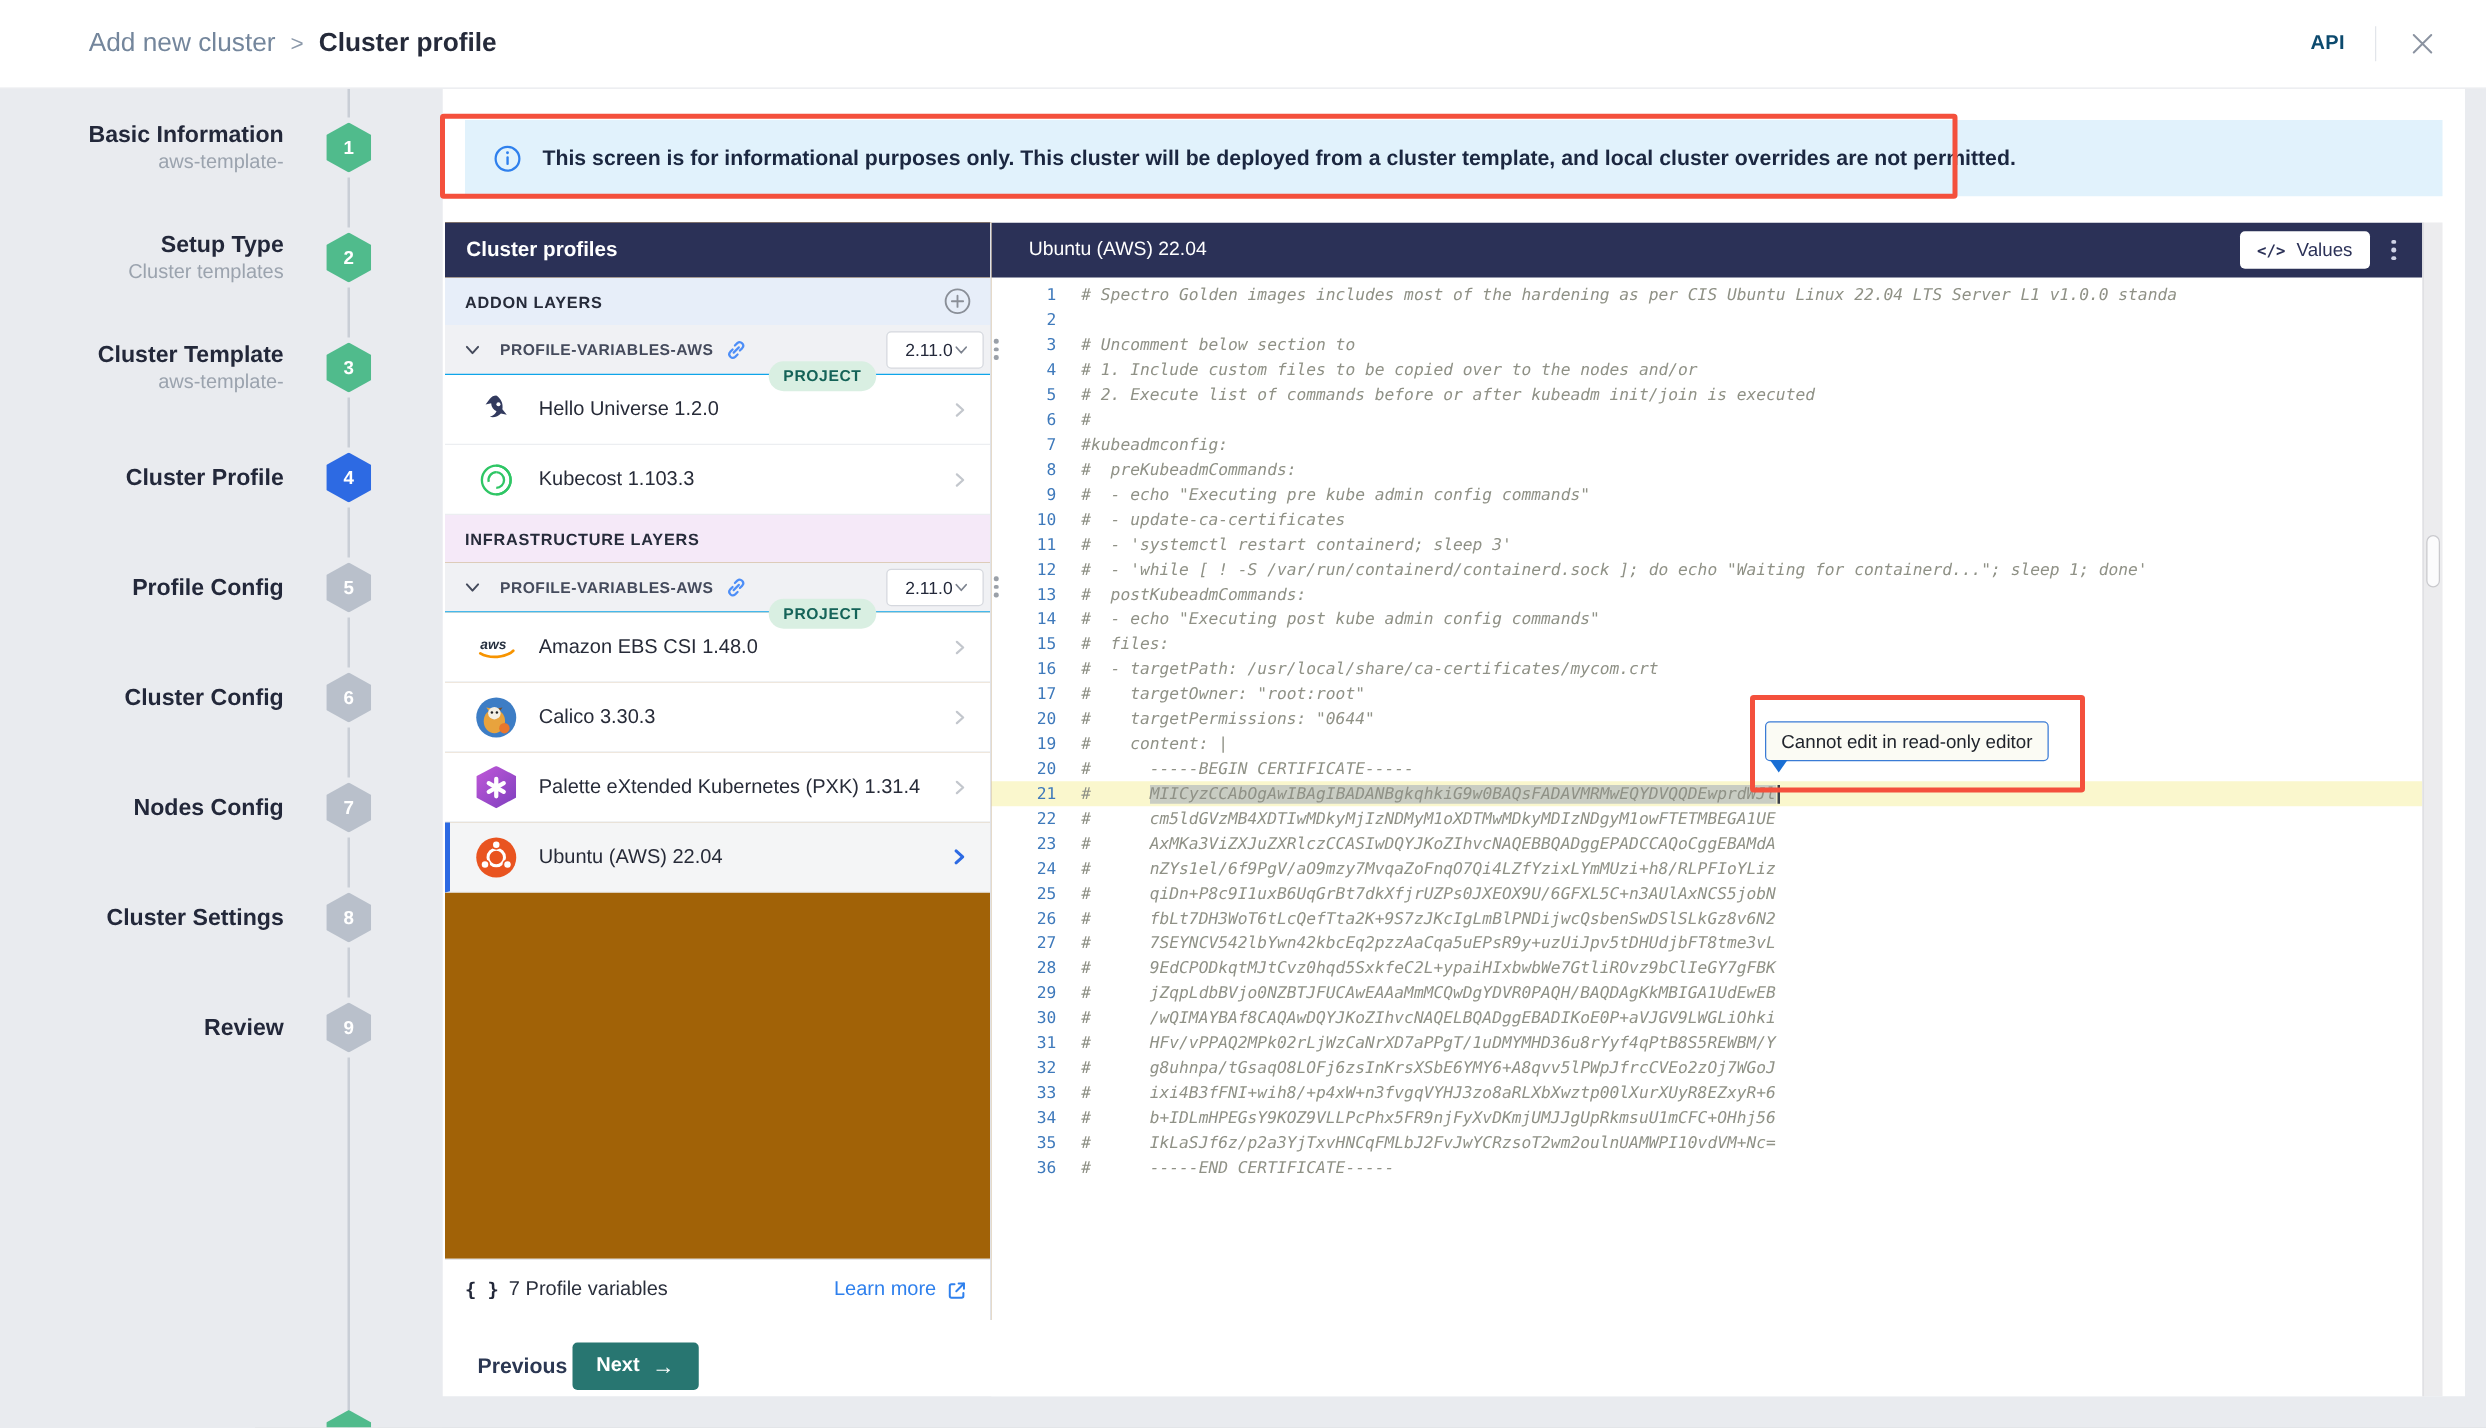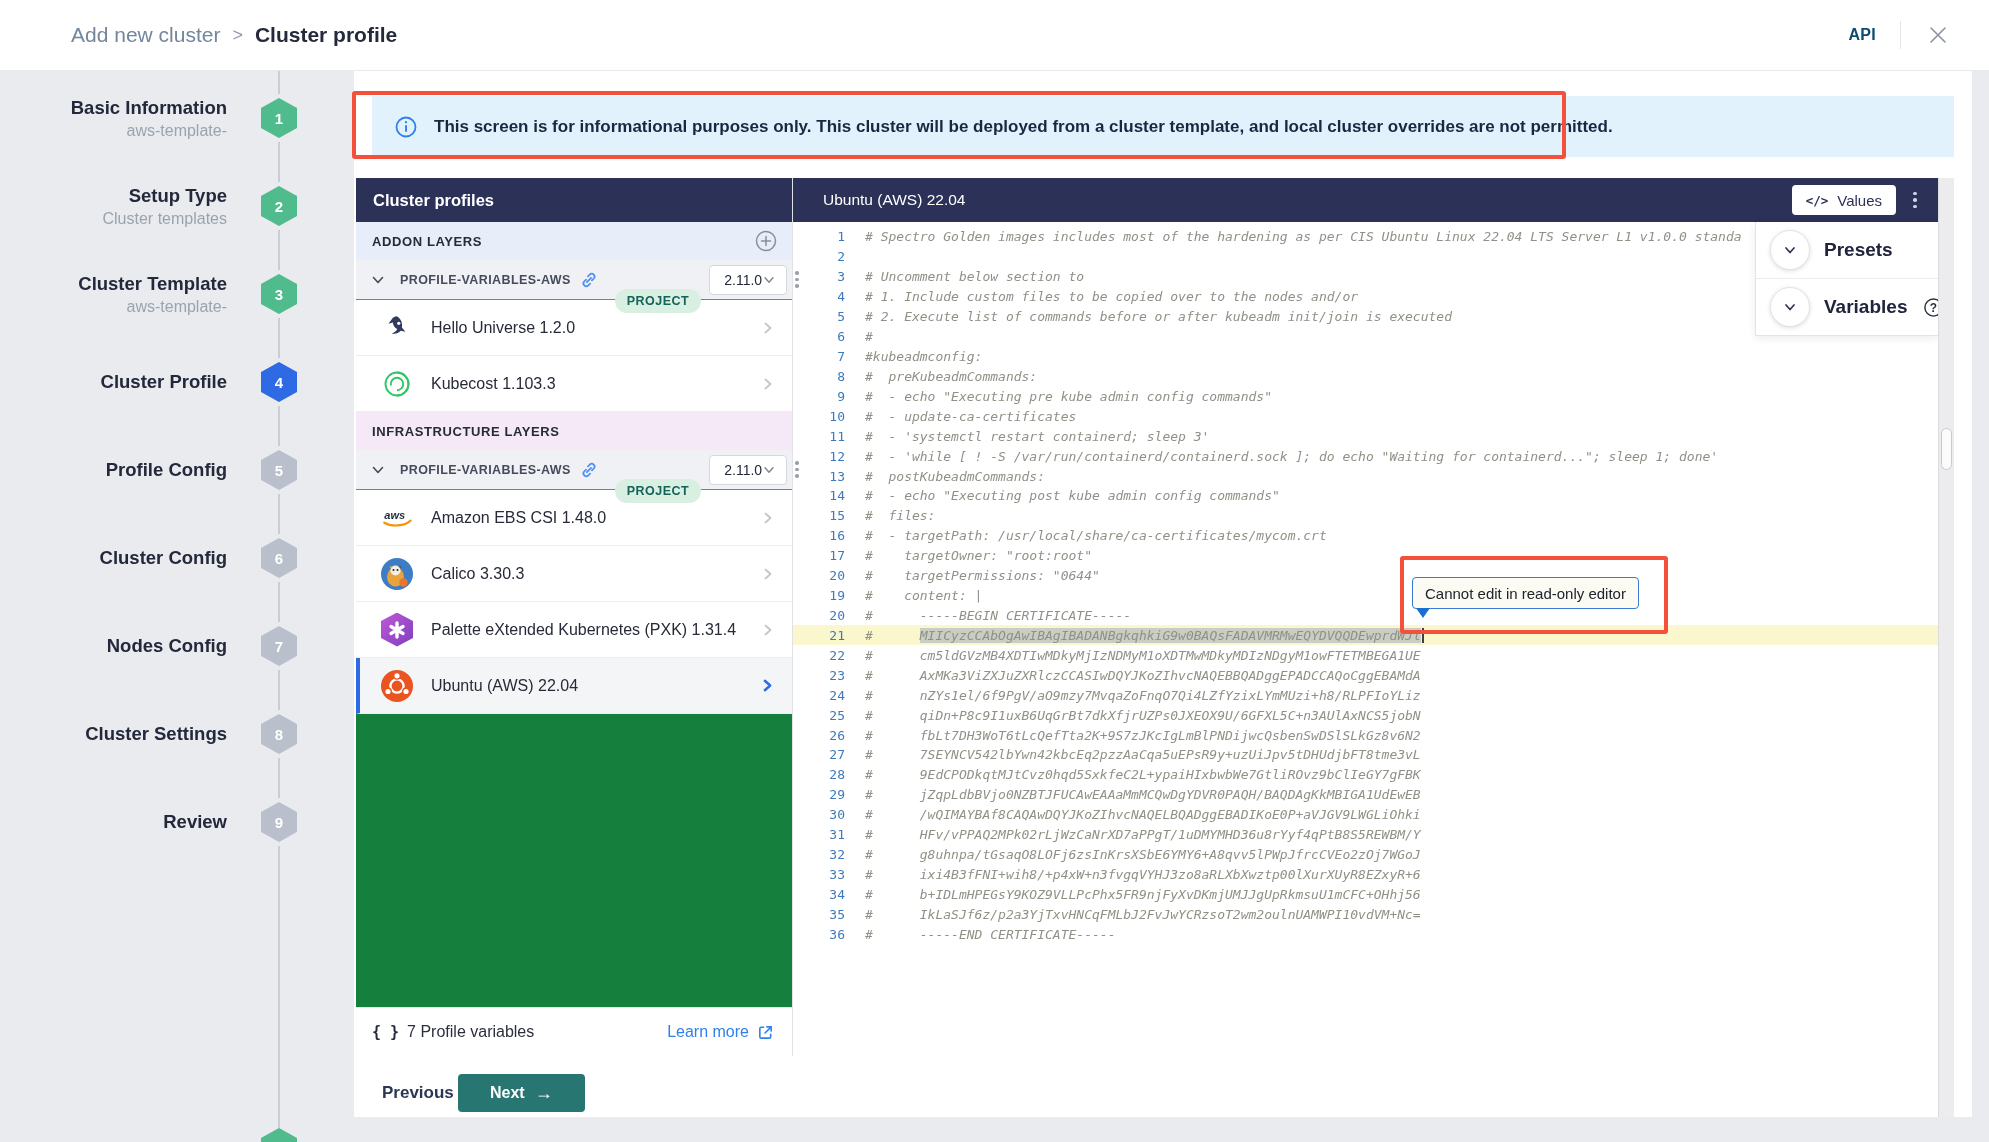--- a/index.html
+++ b/index.html
@@ -35,21 +35,21 @@
               display:flex;align-items:flex-start;justify-content:center;}
   
   .card{position:absolute;left:354px;top:70px;width:1618px;height:1047px;background:#fff;z-index:1;}
   
   .banner{position:absolute;left:372px;top:96px;width:1582px;height:61px;background:#e1f2fc;
           display:flex;align-items:center;gap:16px;padding-left:22px;box-sizing:border-box;z-index:3;}
   .banner-text{font-size:17px;font-weight:600;color:#1b2740;}
   
   .annot{position:absolute;border:4px solid #f4503c;border-radius:3px;box-sizing:border-box;z-index:60;pointer-events:none;}
   
-  .profiles{position:absolute;left:356px;top:178px;width:437px;height:878px;background:#15803d;
+  .profiles{position:absolute;left:356px;top:178px;width:437px;height:878px;background:#a16207;
             border-right:1px solid #e0e2e7;box-sizing:border-box;z-index:3;}
   .profiles-header{height:44px;background:#2b3157;color:#fff;display:flex;align-items:center;
                    padding-left:17px;font-size:16.5px;font-weight:600;}
   .sec-header{height:38px;display:flex;align-items:center;padding:0 14px 0 16px;font-size:13px;
               font-weight:700;letter-spacing:.6px;color:#262b3a;}
   .sec-addon{background:#e7eef9;}
   .sec-infra{background:#f5e9f8;}
   .sec-spacer{flex:1;}
   .add-btn{width:24px;height:24px;cursor:pointer;display:flex;align-items:center;justify-content:center;}
   .vars-row{height:40px;background:#f0f1f4;border-bottom:1px solid #0ea5e9;display:flex;align-items:center;
@@ -113,21 +113,21 @@
   .help-ic{margin-left:2px;display:flex;align-items:center;}
   
   .scrollbar{position:absolute;left:1938px;top:178px;width:16px;height:939px;background:#ececee;
              border-left:1px solid #dcdcdf;box-sizing:border-box;z-index:35;}
   .scroll-thumb{position:absolute;left:2px;top:250px;width:11px;height:42px;background:#fbfbfc;
                 border:1px solid #c9c9cd;border-radius:6px;box-sizing:border-box;cursor:pointer;}
   
   .prev-btn{position:absolute;left:382px;top:1074px;height:38px;display:flex;align-items:center;
             color:#2b3752;font-size:17px;font-weight:600;cursor:pointer;z-index:4;}
   .next-btn{position:absolute;left:458px;top:1074px;height:38px;background:#287671;border-radius:4px;
-            display:flex;align-items:center;gap:10px;padding:0 32px;color:#fff;font-size:16px;font-weight:600;
+            display:flex;align-items:center;gap:10px;padding:0 19px;color:#fff;font-size:16px;font-weight:600;
             cursor:pointer;z-index:4;}
   .next-arrow{font-size:18px;line-height:1;}
   .pxk-hex{width:32px;height:34px;clip-path:polygon(50% 0,100% 25%,100% 75%,50% 100%,0 75%,0 25%);
            background:linear-gradient(135deg,#c058d8,#7e3fbe);display:flex;align-items:center;justify-content:center;}
 </style>
 </head>
 <body>
 
 <div class="page">
 
@@ -455,44 +455,20 @@
         <span class="values-label">Values</span>
       </span>
       <span class="kebab editor-kebab">
           <i></i>
           <i></i>
           <i></i>
         </span>
     </div>
   </div>
 
-  <div class="sidepanel">
-    <div class="sp-row">
-      <span class="sp-circle">
-        <svg width="16" height="16" viewBox="0 0 16 16" fill="none" stroke="#2b3157" stroke-width="1.7" stroke-linecap="round" stroke-linejoin="round">
-            <polyline points="4,6 8,10.5 12,6"></polyline>
-          </svg>
-      </span>
-      <span class="sp-label">Presets</span>
-    </div>
-    <div class="sp-row">
-      <span class="sp-circle">
-        <svg width="16" height="16" viewBox="0 0 16 16" fill="none" stroke="#2b3157" stroke-width="1.7" stroke-linecap="round" stroke-linejoin="round">
-            <polyline points="4,6 8,10.5 12,6"></polyline>
-          </svg>
-      </span>
-      <span class="sp-label">Variables</span>
-      <span class="help-ic">
-        <svg width="21" height="21" viewBox="0 0 22 22">
-            <circle cx="11" cy="11" r="9" fill="none" stroke="#2a2e3c" stroke-width="1.5"></circle>
-            <text x="11" y="15.4" text-anchor="middle" font-size="12.5" font-weight="bold" fill="#2a2e3c" font-family="Liberation Sans, sans-serif">?</text>
-          </svg>
-      </span>
-    </div>
-  </div>
 
   <div class="tooltip">Cannot edit in read-only editor</div>
   <div class="tooltip-arrow"></div>
 
   <div class="scrollbar">
     <div class="scroll-thumb"></div>
   </div>
 
   <div class="prev-btn">Previous</div>
   <div class="next-btn">

